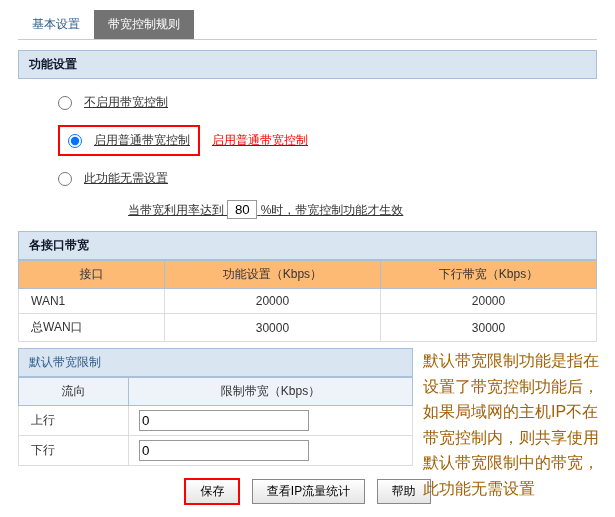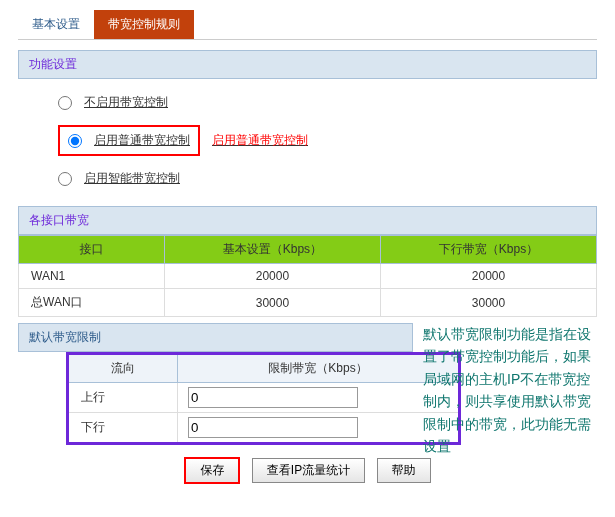--- a/index.html
+++ b/index.html
@@ -1,53 +1,53 @@
 <!DOCTYPE html>
 <html><head>
   <meta charset="utf-8">
   <style>
     * { box-sizing: border-box; margin: 0; padding: 0; }
     body { font-family: "Microsoft YaHei", Arial, sans-serif; font-size: 12px; color: #333; background: #fff; width: 615px; }
     
     .tabs { display: flex; background: #fff; border-bottom: 1px solid #ccc; margin: 10px 18px 0; }
     .tab { padding: 6px 14px; cursor: pointer; font-size: 12px; }
-    .tab.active { background: #c2410c; color: #fff; }
+    .tab.active { background: #737373; color: #fff; }
     .tab.inactive { color: #2d5b8a; background: #fff; text-align: center; }
     
     .content { padding: 10px 18px; }
     
-    .section-header { background: #d9e5f0; border: 1px solid #a8c0d8; padding: 5px 10px; color: #6d28d9; font-size: 12px; }
+    .section-header { background: #d9e5f0; border: 1px solid #a8c0d8; padding: 5px 10px; color: #0f172a; font-size: 12px; font-weight: bold; }
     .section-body { padding: 8px 0 12px; text-decoration: underline; }
     
     .radio-group { padding-left: 40px; }
     .radio-row { display: flex; align-items: center; padding: 7px 0; }
     .radio-row input[type="radio"] { margin-right: 12px; width: 14px; height: 14px; }
     
     .highlighted-box { border: 2px solid red; padding: 5px 8px; display: inline-flex; align-items: center; }
     .red-annotation { color: red; font-size: 12px; }
     
     .util-row { padding: 6px 0 0 70px; }
     .util-row input { width: 30px; text-align: center; border: 1px solid #999; padding: 1px; }
     
     .table { width: 100%; border-collapse: collapse; border: 1px solid #a8c0d8; }
-    .table th { background: #84cc16; border: 1px solid #a8c0d8; padding: 5px; font-weight: normal; color: #333; text-align: center; }
+    .table th { background: #fdba74; border: 1px solid #a8c0d8; padding: 5px; font-weight: normal; color: #333; text-align: center; }
     .table td { border: 1px solid #ddd; padding: 5px 10px; text-align: center; }
     .table td.left { text-align: left; padding-left: 12px; }
     
     .limit-section { position: relative; }
     .limit-table-wrap { width: 395px; }
-    .limit-table { width: 100%; border-collapse: collapse; border: 3px solid #6d28d9; margin-left: 48px; }
+    .limit-table { width: 100%; border-collapse: collapse; border: 1px solid #6d28d9; }
     .limit-table th { background: #eef3f9; border: 1px solid #a8c0d8; padding: 5px; font-weight: normal; text-align: center; }
     .limit-table td { border: 1px solid #ddd; padding: 4px 10px; }
     .limit-table td.left { text-align: left; padding-left: 12px; width: 110px; }
     .limit-table input { width: 170px; border: 1px solid #999; padding: 2px; }
     
     .default-limit-header { background: #d9e5f0; border: 1px solid #a8c0d8; padding: 5px 10px; color: #2d5b8a; width: 395px; }
     
-    .side-annotation { position: absolute; left: 405px; top: 0; width: 180px; color: #0f766e; font-size: 14px; line-height: 1.6; }
+    .side-annotation { position: absolute; left: 405px; top: 0; width: 180px; color: #a16207; font-size: 16px; line-height: 1.6; }
     
     .button-row { text-align: center; padding: 12px 0; }
     .btn { display: inline-block; border: 1px solid #888; background: linear-gradient(#fff, #e5e5e5); padding: 3px 14px; margin: 0 4px; cursor: pointer; font-size: 12px; font-family: inherit; }
     .btn.save { border: 2px solid red; }
   </style>
 </head>
 <body>
 
 <div class="tabs">
   <div class="tab inactive">基本设置</div>
@@ -64,31 +64,36 @@
       </div>
       <div class="radio-row">
         <span class="highlighted-box">
           <input type="radio" name="bw" checked="" style="">
           <span>启用普通带宽控制</span>
         </span>
         <span class="red-annotation" style="margin-left:12px;">启用普通带宽控制</span>
       </div>
       <div class="radio-row">
         <input type="radio" name="bw" style="">
-        <span>启用智能带宽控制</span>
+        <span>此功能无需设置</span>
+      </div>
+      <div class="util-row">
+        <span>当带宽利用率达到</span>
+        <input type="text" value="80" style="">
+        <span>%时，带宽控制功能才生效</span>
       </div>
     </div>
   </div>
 
   <div class="section-header">各接口带宽</div>
   <table class="table">
     <thead>
       <tr>
         <th>接口</th>
-        <th>基本设置（Kbps）</th>
+        <th>功能设置（Kbps）</th>
         <th>下行带宽（Kbps）</th>
       </tr>
     </thead>
     <tbody>
       <tr>
         <td class="left">WAN1</td>
         <td>20000</td>
         <td>20000</td>
       </tr>
       <tr>

